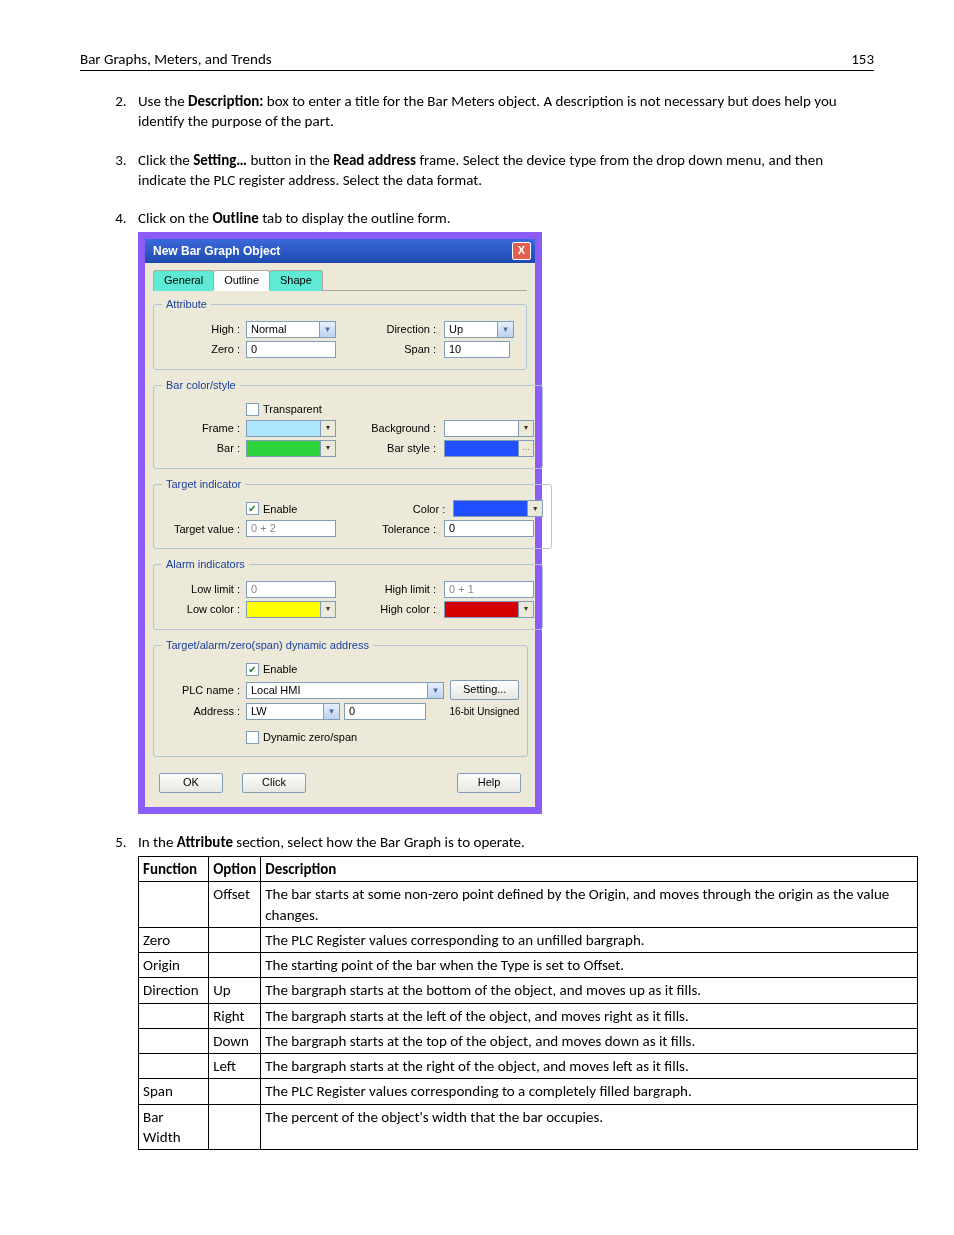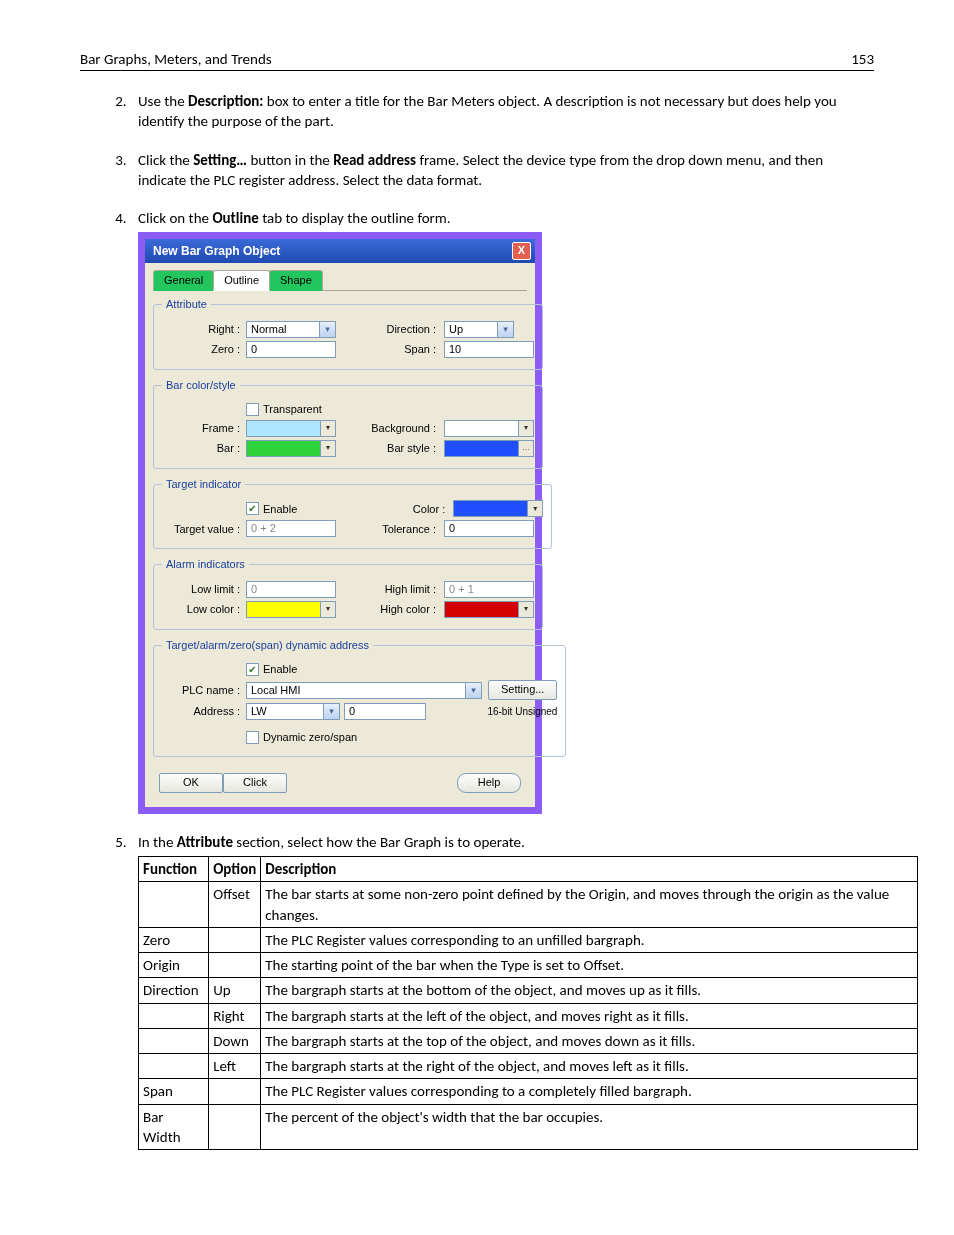--- a/index.html
+++ b/index.html
@@ -67,21 +67,21 @@
   }
   .tabs {
     display: flex;
     border-bottom: 1px solid #aca899;
     margin-bottom: 6px;
   }
   .tab {
     padding: 2px 10px;
     border: 1px solid #aca899;
     border-bottom: none;
-    background: #22c55e;
+    background: #5eead4;
     margin-right: -1px;
     border-radius: 3px 3px 0 0;
     position: relative;
     top: 1px;
   }
   .tab.active {
     background: #fff;
     border-bottom: 1px solid #fff;
     z-index: 1;
   }
@@ -165,24 +165,24 @@
     background: linear-gradient(#fdfdfd, #e7e7e0);
     padding: 1px 12px;
     height: 20px;
     font-size: 11px;
     border-radius: 2px;
     box-sizing: border-box;
   }
   .dlg-buttons {
     display: flex;
     justify-content: center;
-    gap: 0;
+    gap: 19px;
     padding: 8px 6px 4px 6px;
   }
-  .dlg-buttons .btn:last-child { margin-left: auto; border-radius: 9px; }
+  .dlg-buttons .btn:last-child { margin-left: auto; }
 
   
   table.attr-table {
     border-collapse: collapse;
     width: 780px;
     margin-top: 4px;
     font-size: 15px;
   }
   table.attr-table th, table.attr-table td {
     border: 1px solid #000;
@@ -222,36 +222,36 @@
       <div class="dlg-body">
         <div class="tabs">
           <div class="tab">General</div>
           <div class="tab active">Outline</div>
           <div class="tab">Shape</div>
         </div>
 
         <fieldset>
           <legend>Attribute</legend>
           <div class="row">
-            <span class="lbl">Right :</span>
+            <span class="lbl">High :</span>
             <div class="select-box" style="width:90px">
               <span>Normal</span>
                 <span class="dd-arrow">▾</span>
             </div>
             <span class="lbl-w" style="width:100px">Direction :</span>
             <div class="select-box" style="width:70px">
               <span>Up</span>
                 <span class="dd-arrow">▾</span>
             </div>
           </div>
           <div class="row">
             <span class="lbl">Zero :</span>
             <div class="input-box" style="width:90px">0</div>
             <span class="lbl-w" style="width:100px">Span :</span>
-            <div class="input-box" style="width:90px">10</div>
+            <div class="input-box" style="width:66px">10</div>
           </div>
         </fieldset>
 
         <fieldset>
           <legend>Bar color/style</legend>
           <div class="row" style="padding-left:84px">
             <span class="checkbox"></span>
             <span>Transparent</span>
           </div>
           <div class="row">
@@ -322,21 +322,21 @@
         </fieldset>
 
         <fieldset>
           <legend>Target/alarm/zero(span) dynamic address</legend>
           <div class="row" style="padding-left:84px">
             <span class="checkbox">✔</span>
             <span>Enable</span>
           </div>
           <div class="row">
             <span class="lbl">PLC name :</span>
-            <div class="select-box" style="width:236px">
+            <div class="select-box" style="width:198px">
               <span>Local HMI</span>
                 <span class="dd-arrow">▾</span>
             </div>
             <div style="width:6px"></div>
             <div class="btn">Setting...</div>
           </div>
           <div class="row">
             <span class="lbl">Address :</span>
             <div class="select-box" style="width:94px">
               <span>LW</span>

